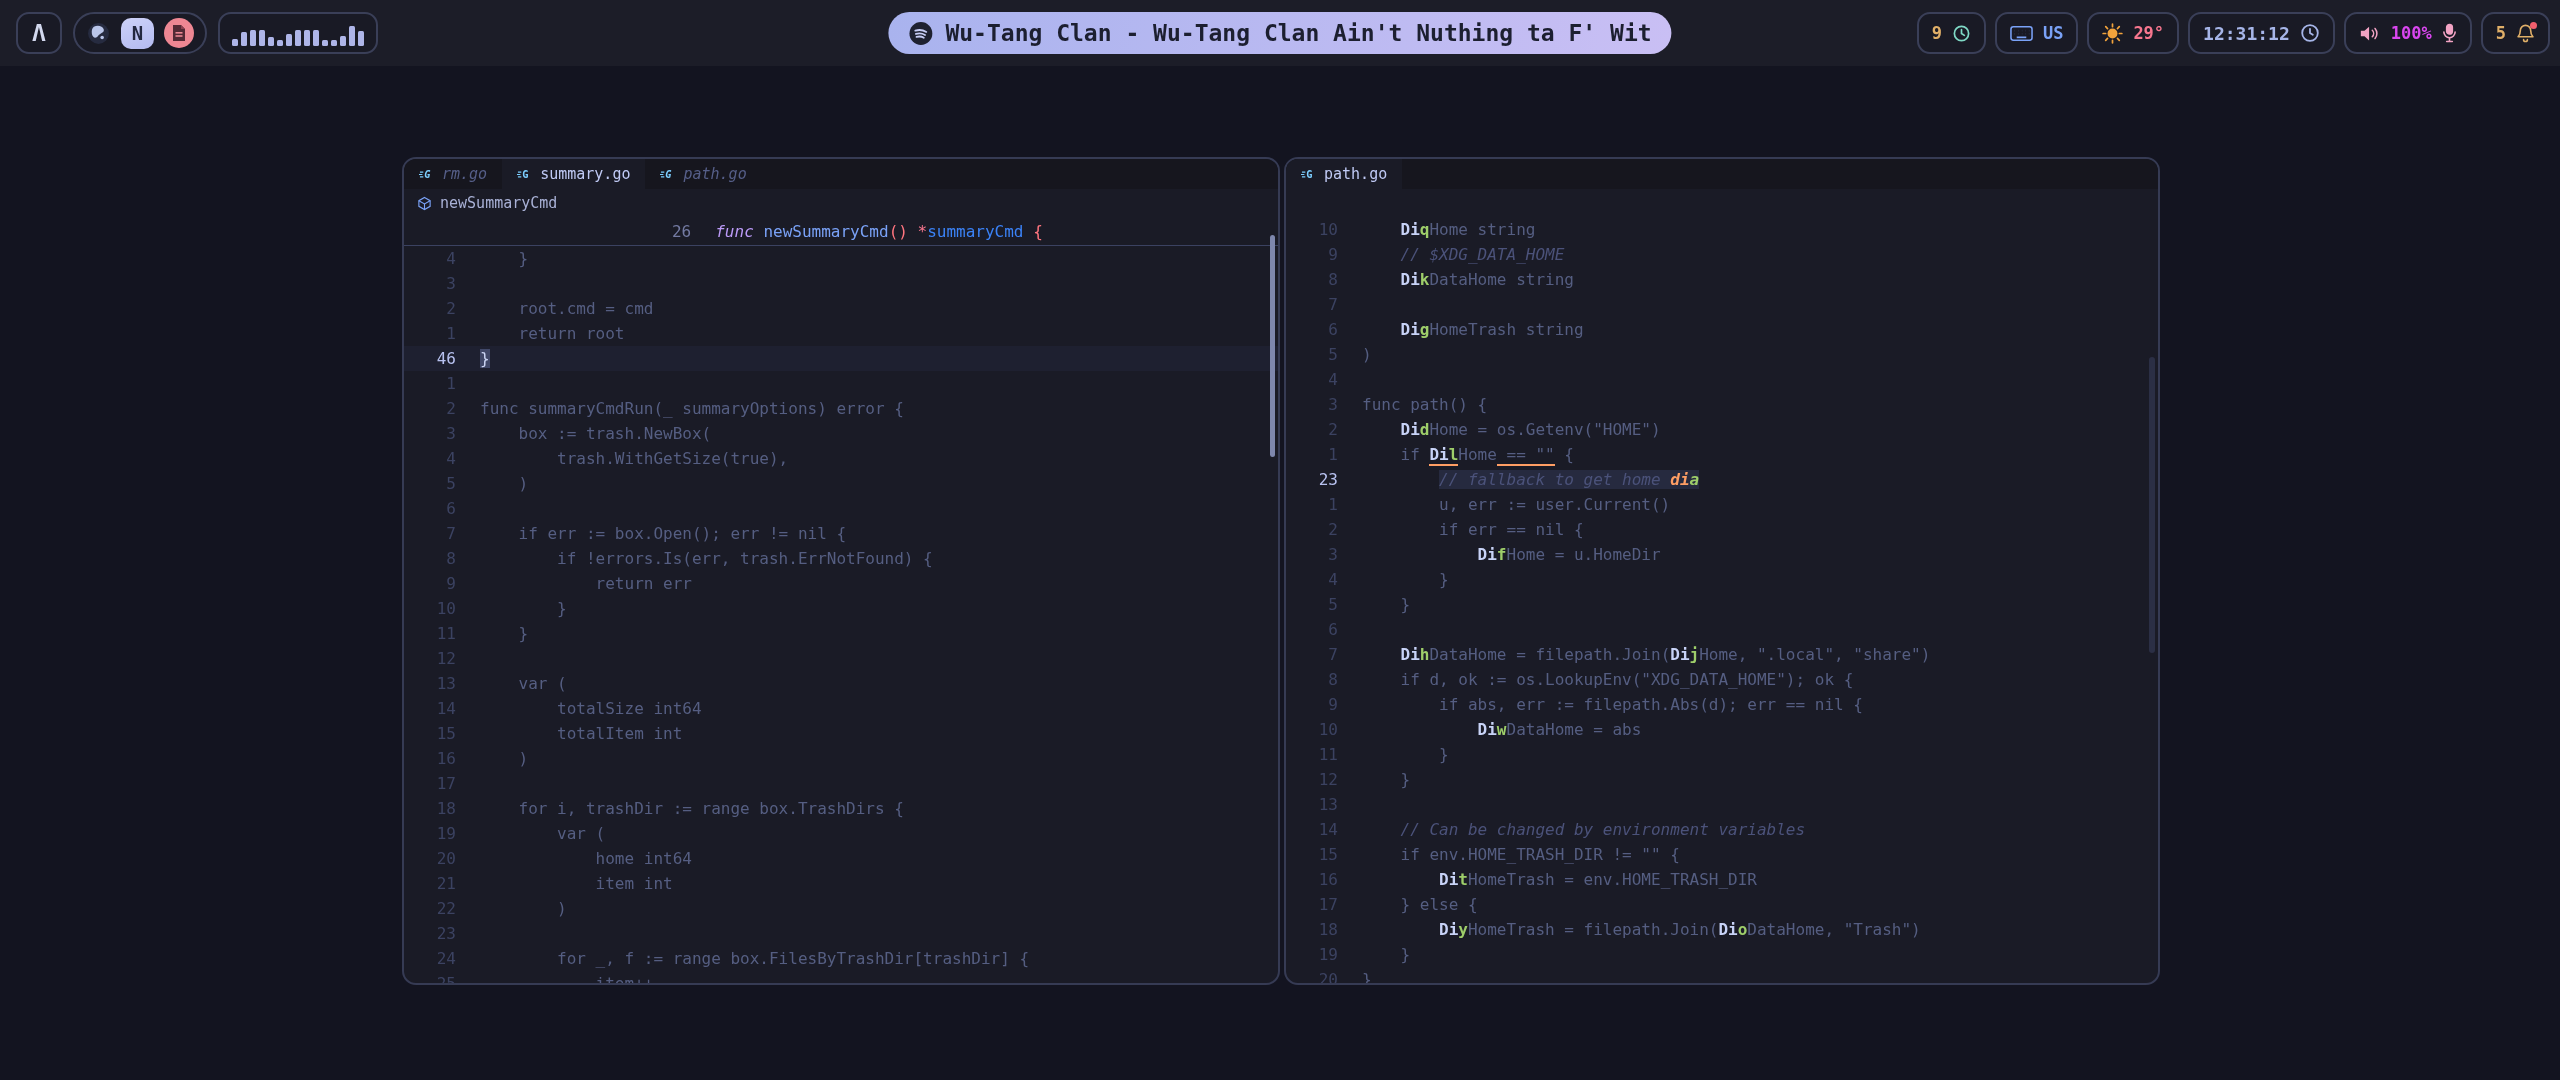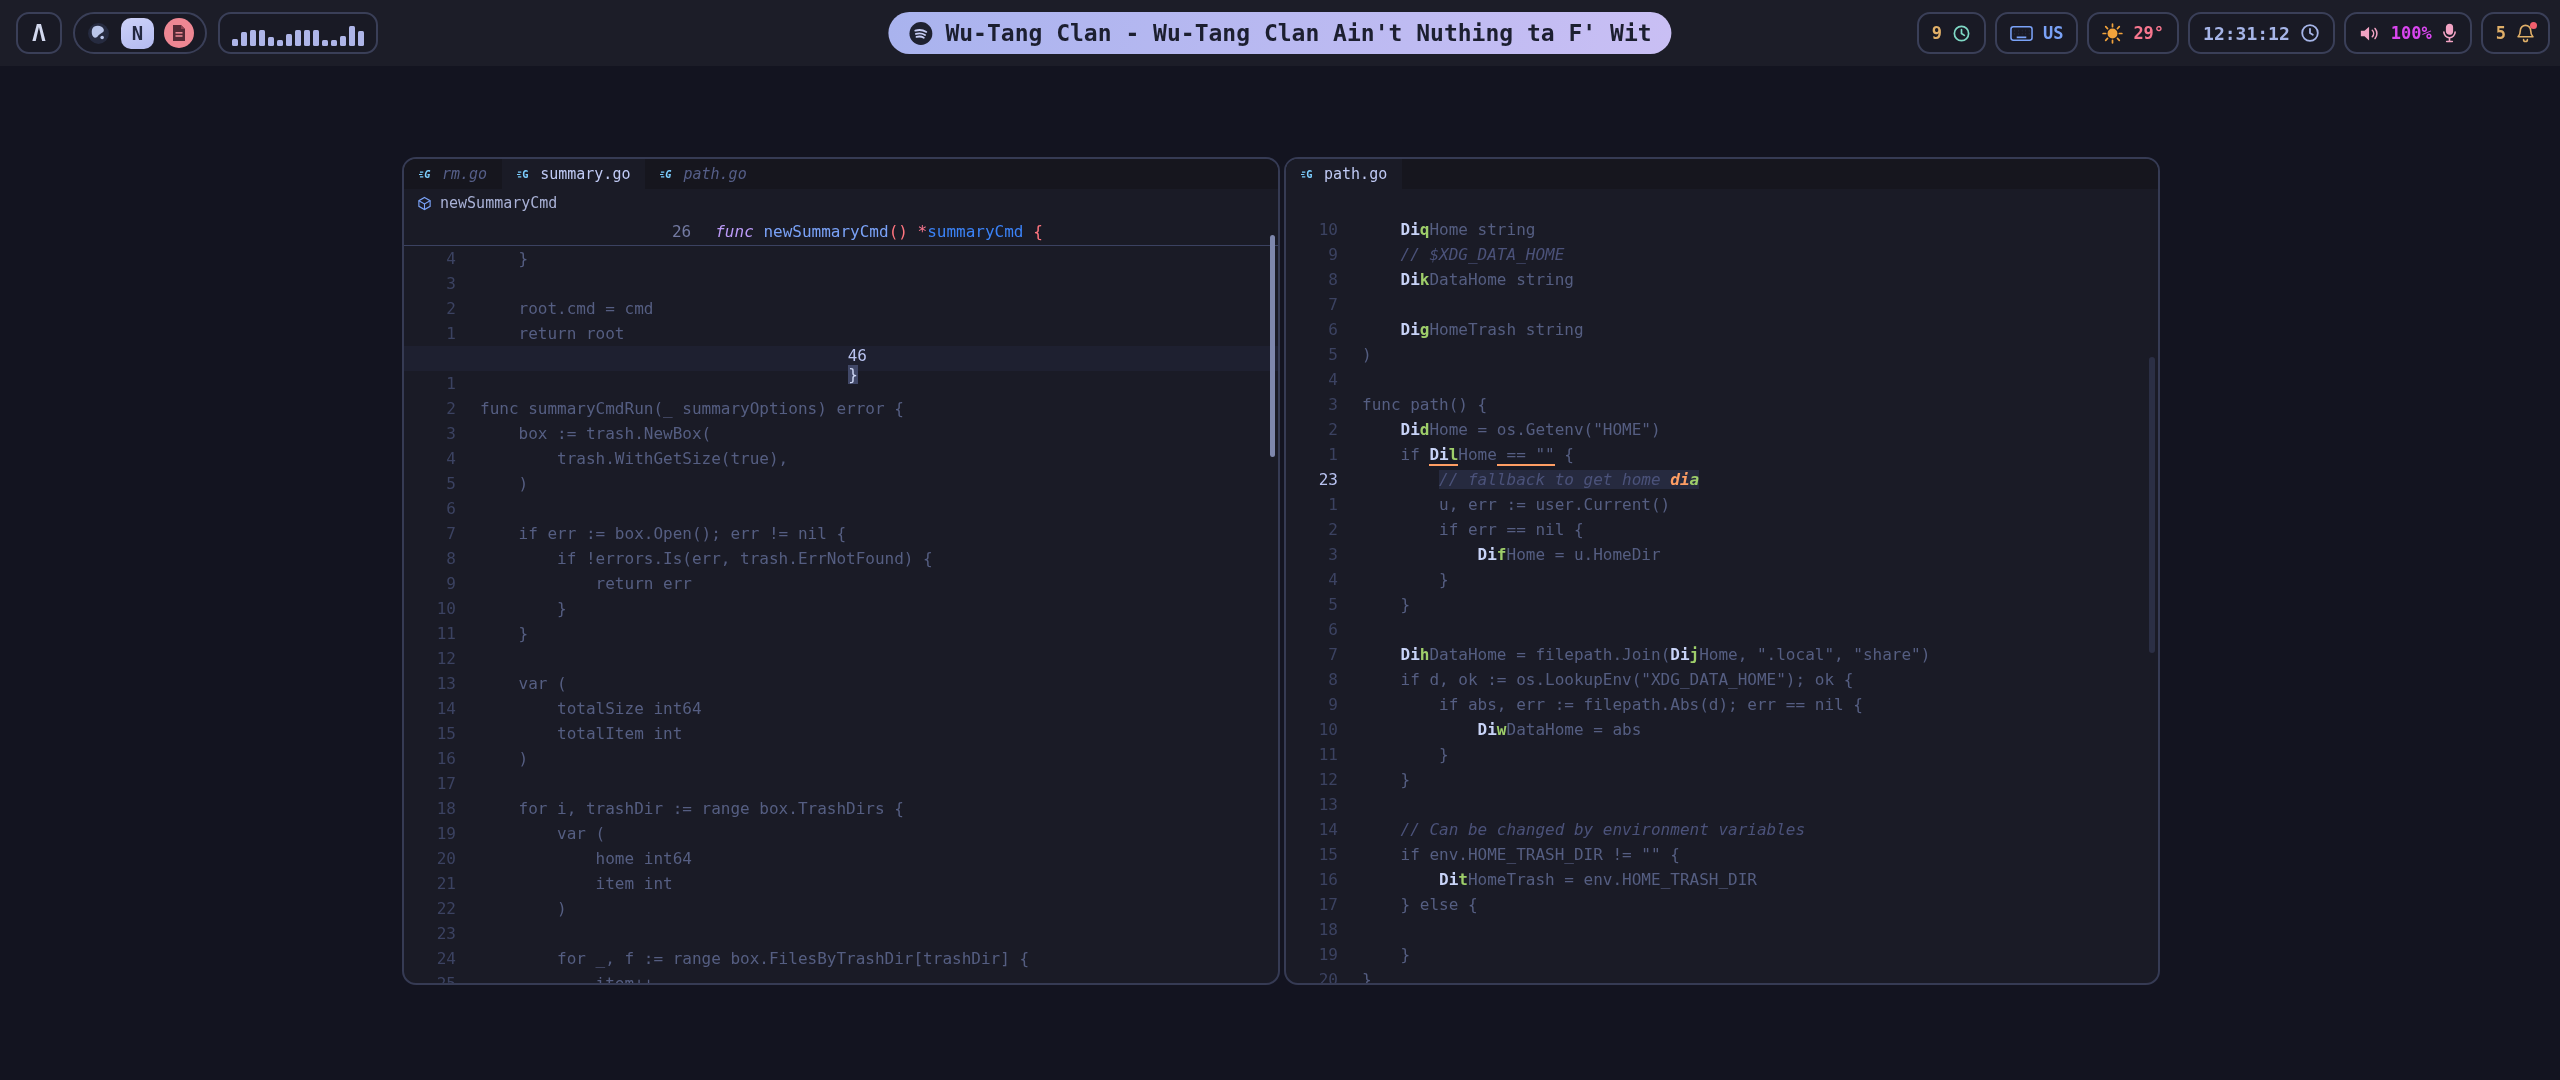--- a/index.html
+++ b/index.html
@@ -39,21 +39,21 @@
   .tab.active{background:#1a1b26;color:#c0caf5;font-style:normal;}
   .breadcrumb{height:28px;display:flex;align-items:center;gap:8px;padding-left:13px;
     font-size:15px;color:#a9b1d6;}
   .codearea{position:absolute;left:0;right:0;top:58px;bottom:0;}
   .ctx,.row{display:flex;align-items:center;font-size:16px;white-space:pre;}
   .ctx{height:28px;border-bottom:1px solid #3b4261;justify-content:center;}
   .row{height:25px;}
   .ln{width:52px;flex:none;text-align:right;color:#3b4261;font-size:16px;}
   .ctx .ln{color:#737aa2;}
   .row.cursor .ln{color:#b8c2f0;}
-  .row.cursor.fullhl{background:#1e2030;flex-direction:column;}
+  .row.cursor.fullhl{background:#1e2030;}
   .codetxt{padding-left:24px;white-space:pre;}
   
   .s-d{color:#555e82;}
   .s-c{color:#4b527a;font-style:italic;}
   .s-m{color:#c8d3f7;font-weight:bold;}
   .s-l{color:#9ece6a;font-weight:bold;}
   .s-M{color:#ff9e64;font-weight:bold;font-style:italic;}
   .s-L{color:#9ece6a;font-weight:bold;font-style:italic;}
   .s-u{border-bottom:2px solid #ff9e64;}
   .s-hl{background:#262a3f;}
@@ -336,18 +336,18 @@
       <div class="row"><span class="ln">8</span><span class="codetxt"><span class="s-d">    if d, ok := os.LookupEnv("XDG_DATA_HOME"); ok {</span></span></div>
       <div class="row"><span class="ln">9</span><span class="codetxt"><span class="s-d">        if abs, err := filepath.Abs(d); err == nil {</span></span></div>
       <div class="row"><span class="ln">10</span><span class="codetxt"><span class="s-d">            </span><span class="s-m">Di</span><span class="s-l">w</span><span class="s-d">DataHome = abs</span></span></div>
       <div class="row"><span class="ln">11</span><span class="codetxt"><span class="s-d">        }</span></span></div>
       <div class="row"><span class="ln">12</span><span class="codetxt"><span class="s-d">    }</span></span></div>
       <div class="row"><span class="ln">13</span><span class="codetxt"></span></div>
       <div class="row"><span class="ln">14</span><span class="codetxt"><span class="s-c">    // Can be changed by environment variables</span></span></div>
       <div class="row"><span class="ln">15</span><span class="codetxt"><span class="s-d">    if env.HOME_TRASH_DIR != "" {</span></span></div>
       <div class="row"><span class="ln">16</span><span class="codetxt"><span class="s-d">        </span><span class="s-m">Di</span><span class="s-l">t</span><span class="s-d">HomeTrash = env.HOME_TRASH_DIR</span></span></div>
       <div class="row"><span class="ln">17</span><span class="codetxt"><span class="s-d">    } else {</span></span></div>
-      <div class="row"><span class="ln">18</span></div>
+      <div class="row"><span class="ln">18</span><span class="codetxt"><span class="s-d">        </span><span class="s-m">Di</span><span class="s-l">y</span><span class="s-d">HomeTrash = filepath.Join(</span><span class="s-m">Di</span><span class="s-l">o</span><span class="s-d">DataHome, "Trash")</span></span></div>
       <div class="row"><span class="ln">19</span><span class="codetxt"><span class="s-d">    }</span></span></div>
       <div class="row"><span class="ln">20</span><span class="codetxt"><span class="s-d">}</span></span></div>
     </div>
   <div class="vscroll vs-r"></div>
 </div>
 
 </body></html>

